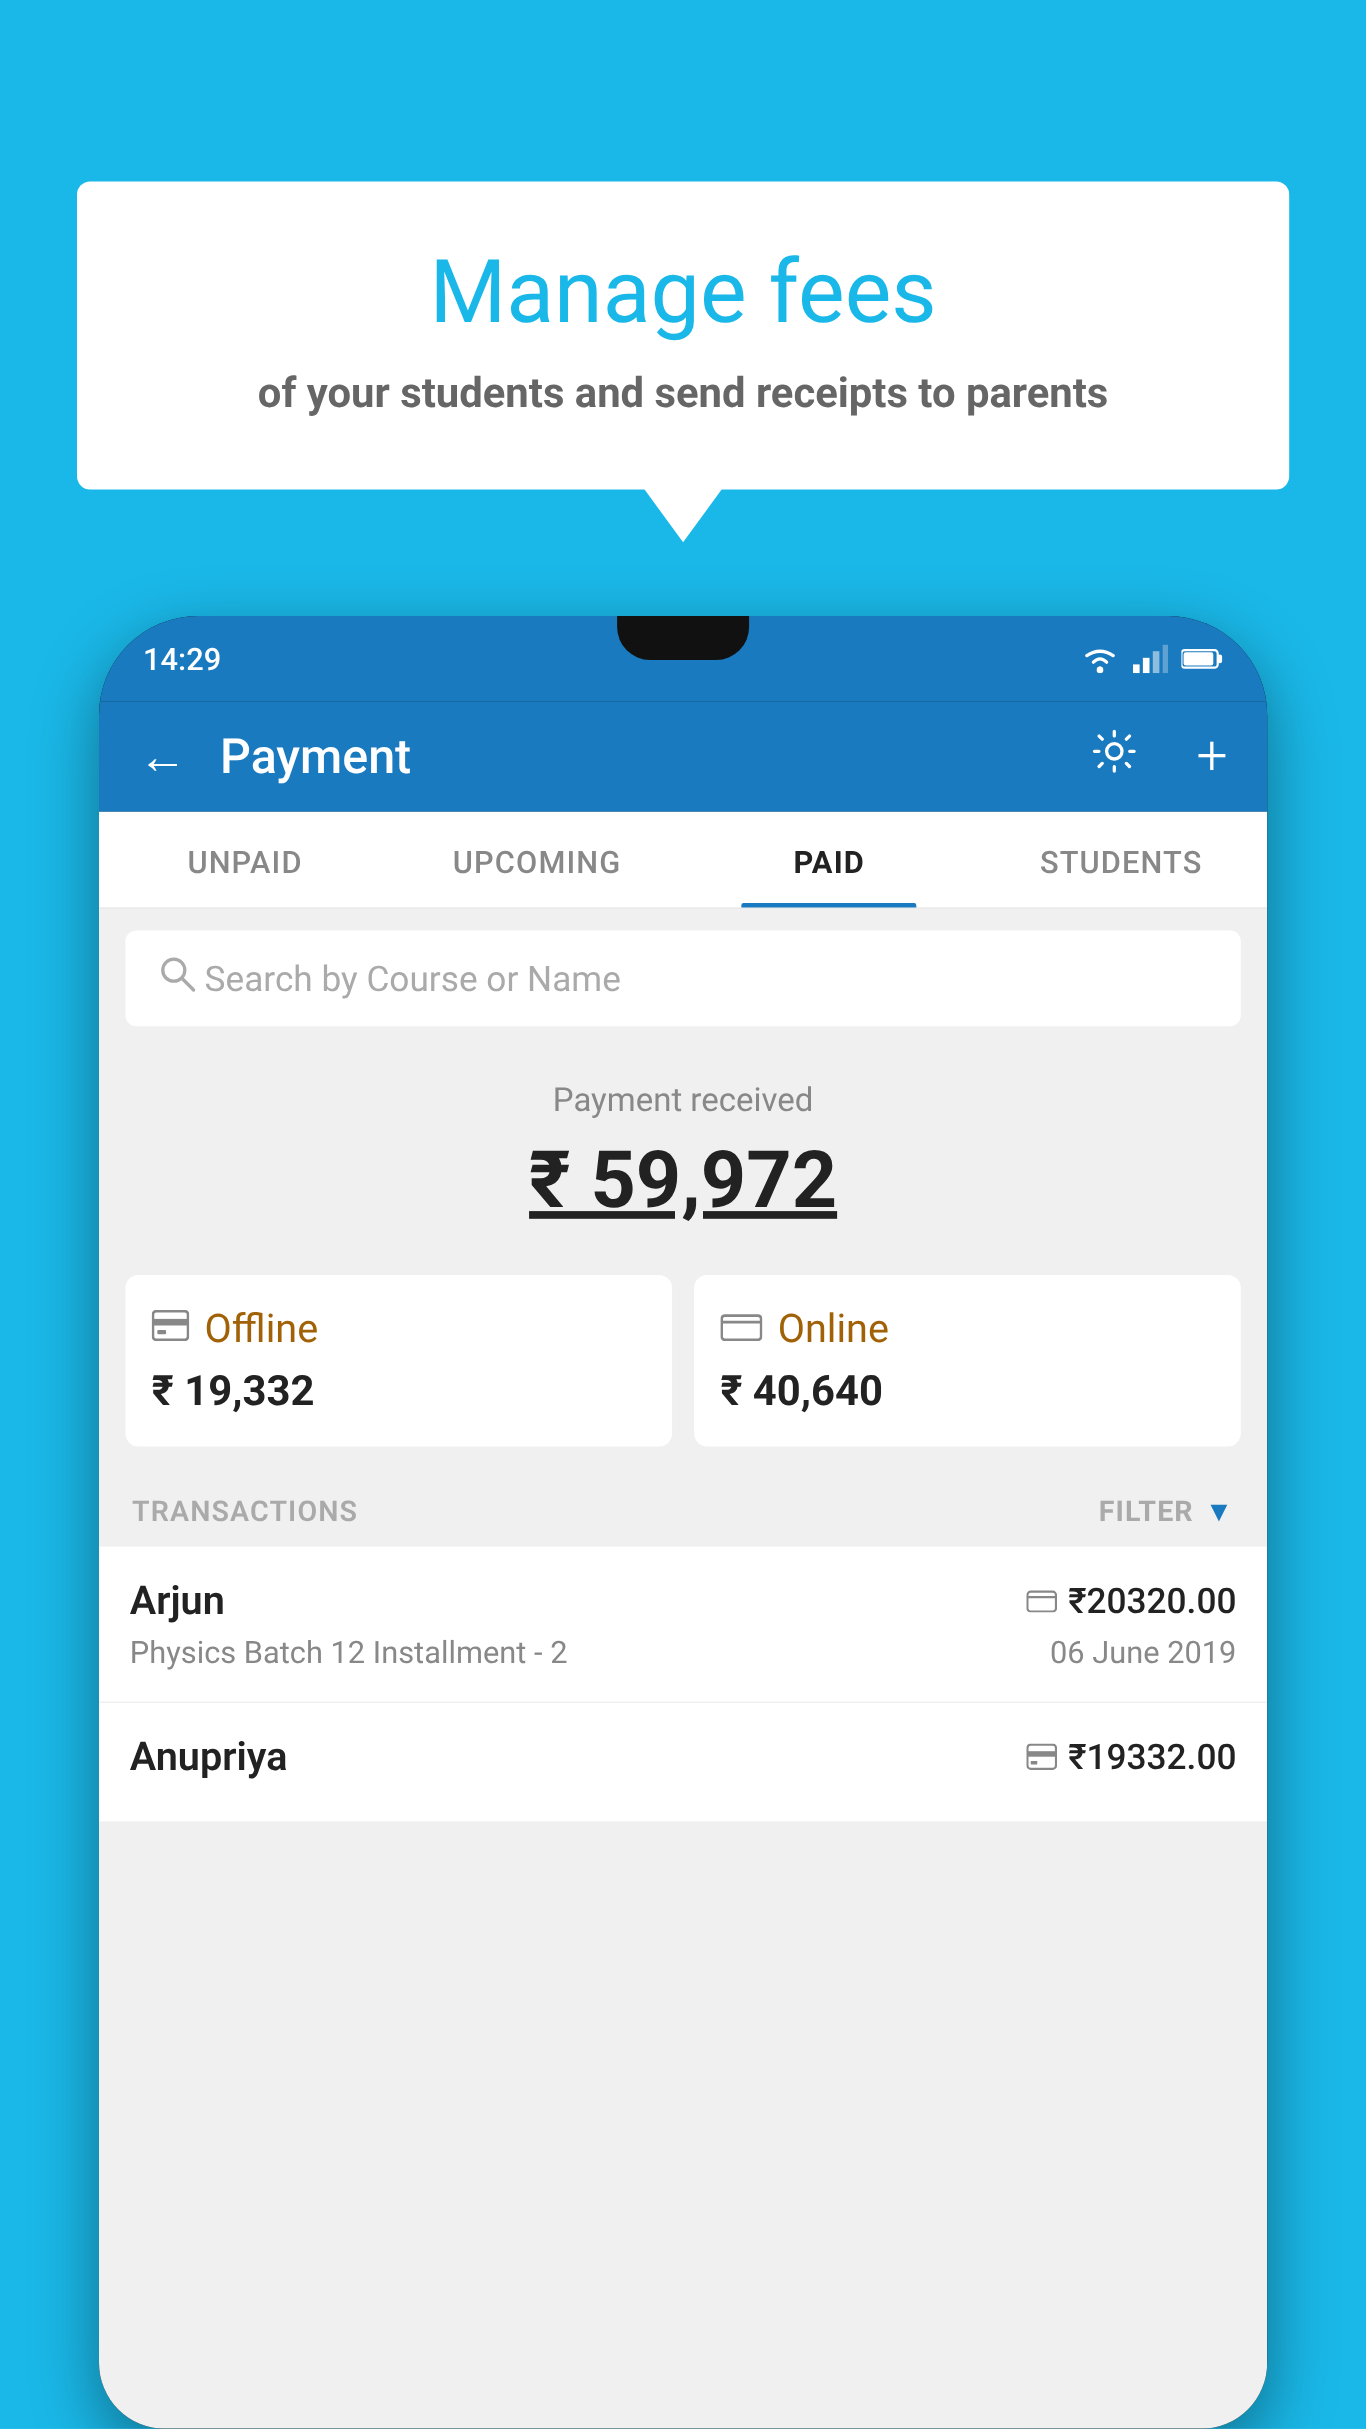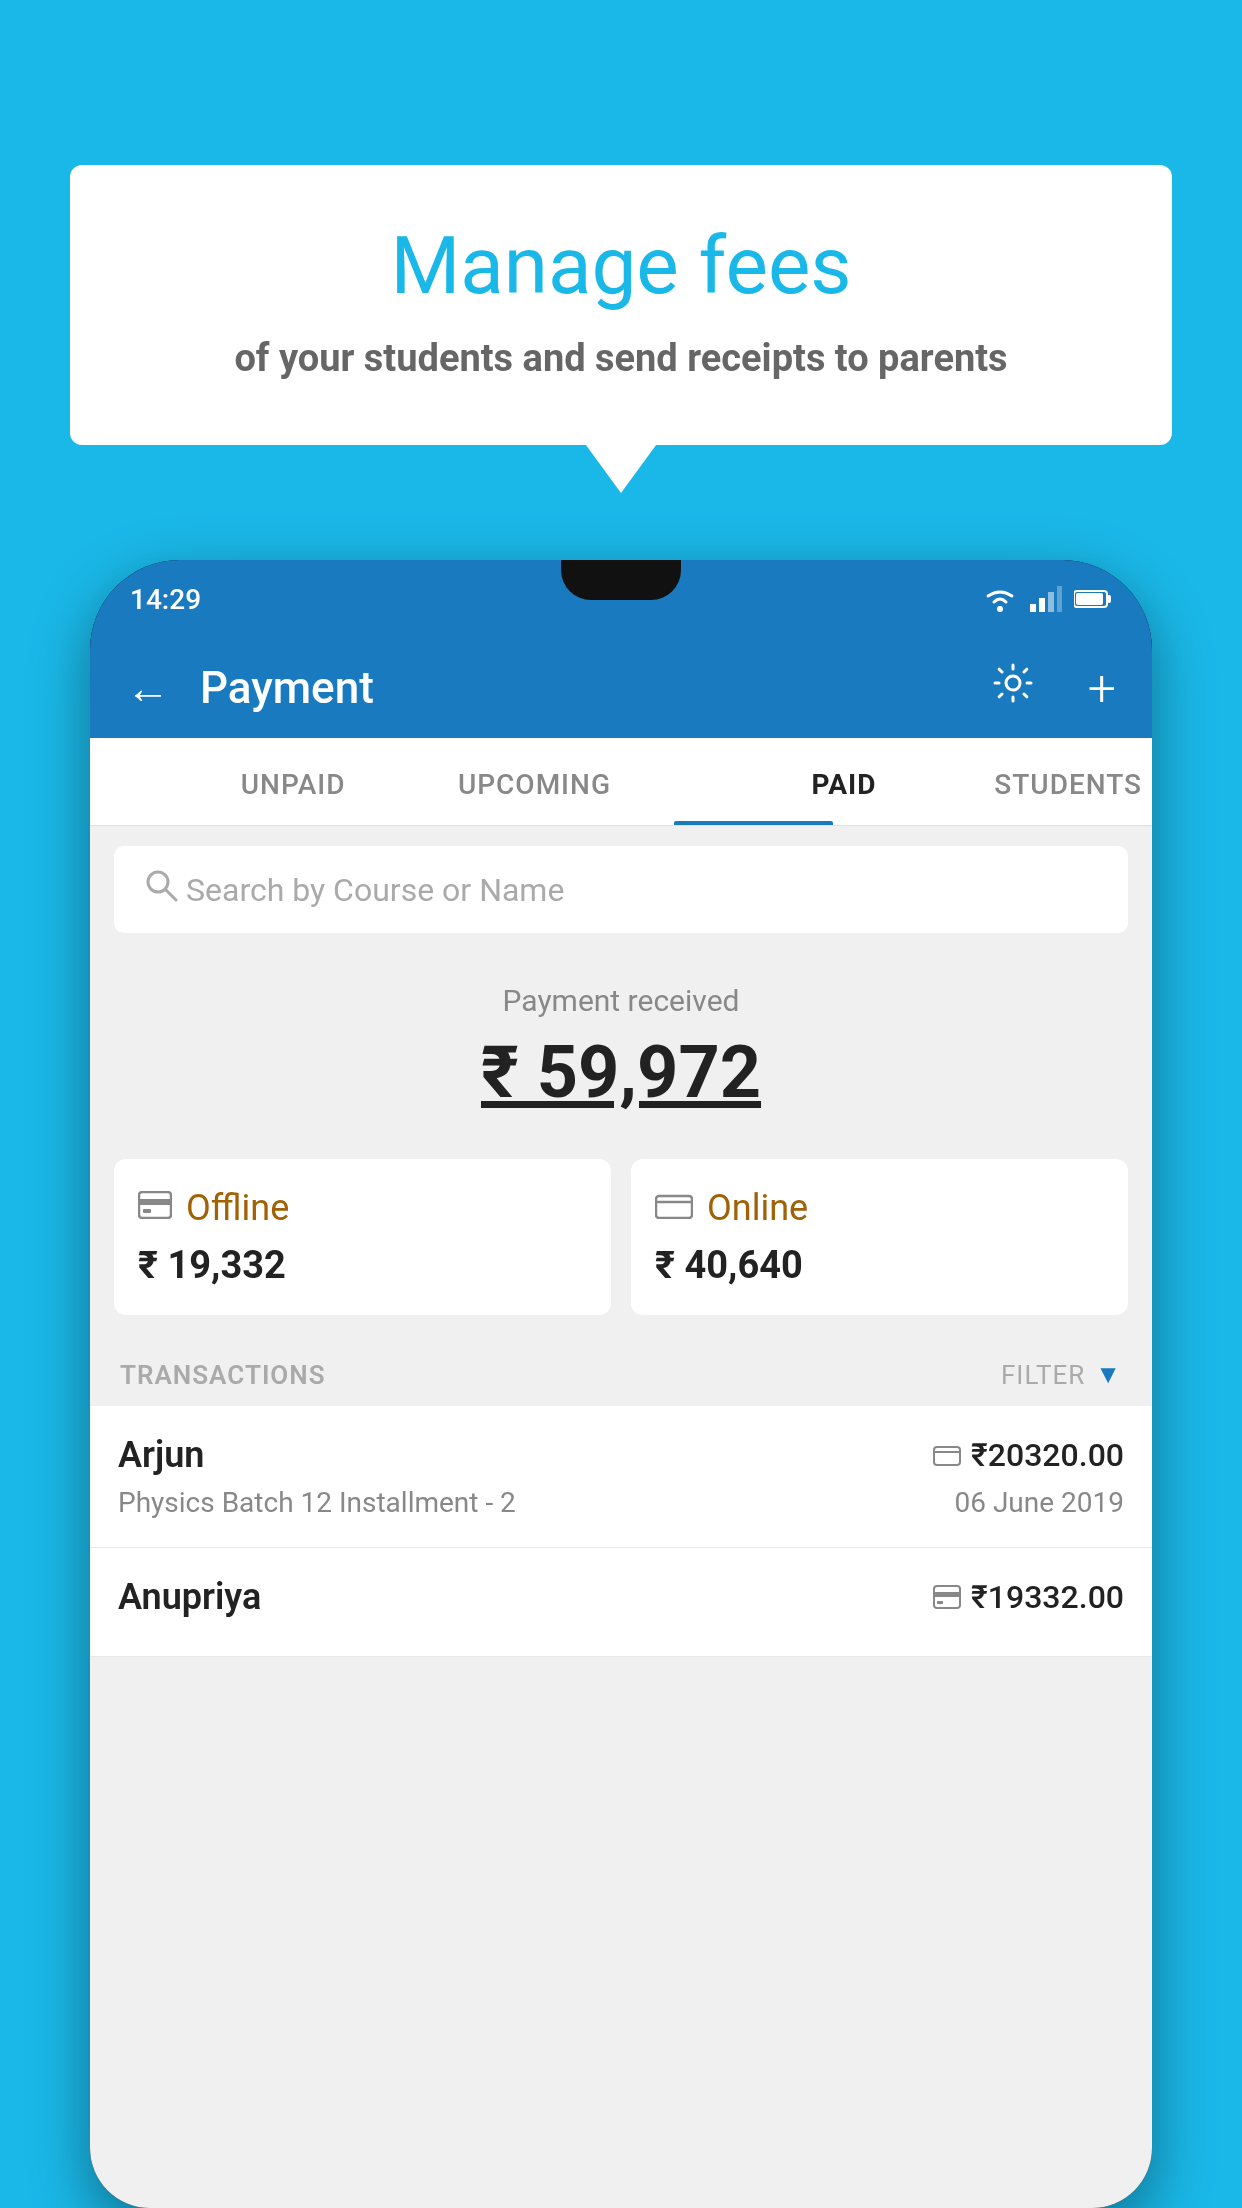--- a/index.html
+++ b/index.html
@@ -134,21 +134,21 @@
     }
 
     
     .tabs-bar {
       background: white;
       display: flex;
       border-bottom: 1px solid #e0e0e0;
     }
     .tab-item {
       flex: 1;
-      text-align: right;
+      text-align: center;
       padding: 30px 10px 24px;
       font-size: 28px;
       font-weight: 500;
       color: #888;
       letter-spacing: 1px;
       position: relative;
       cursor: pointer;
     }
     .tab-item.active {
       color: #222;
@@ -245,21 +245,21 @@
     }
     .transactions-label {
       font-size: 26px;
       color: #aaa;
       font-weight: 600;
       letter-spacing: 1px;
     }
     .filter-label {
       font-size: 26px;
       color: #aaa;
-      font-weight: 400;
+      font-weight: 700;
       letter-spacing: 1px;
       display: flex;
       align-items: center;
       gap: 10px;
       cursor: pointer;
     }
     .filter-icon {
       color: #1a7abf;
       font-size: 26px;
     }

